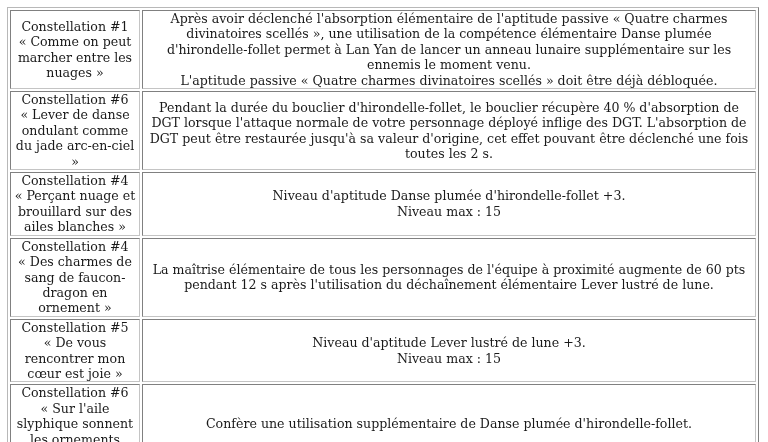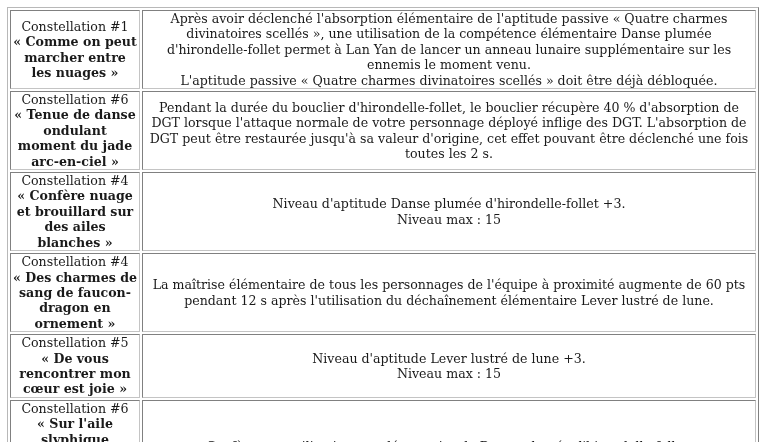--- a/index.html
+++ b/index.html
@@ -33,21 +33,21 @@
       border-bottom-color: #c4c4c4;
       border-right-color: #c4c4c4;
       text-align: center;
       vertical-align: middle;
       padding: 0 2px;
     }
     .name-cell {
       width: 124px;
     }
     .title-line {
-      font-weight: bold;
+      font-weight: normal;
       display: block;
     }
     .label-line {
       display: block;
     }
     .desc-line {
       display: block;
     }
     tr.r1 { height: 61px; }
     tr.r2 { height: 76px; }
@@ -67,30 +67,30 @@
         <span class="title-line">« Comme on peut marcher entre les nuages »</span>
       </td>
       <td class="desc-cell">
         <span class="desc-line">Après avoir déclenché l'absorption élémentaire de l'aptitude passive « Quatre charmes divinatoires scellés », une utilisation de la compétence élémentaire Danse plumée d'hirondelle-follet permet à Lan Yan de lancer un anneau lunaire supplémentaire sur les ennemis le moment venu.</span>
         <span class="desc-line">L'aptitude passive « Quatre charmes divinatoires scellés » doit être déjà débloquée.</span>
       </td>
     </tr>
     <tr class="r2">
       <td class="name-cell">
         <span class="label-line">Constellation #6</span>
-        <span class="title-line">« Tenue de danse ondulant moment du jade arc-en-ciel »</span>
+        <span class="title-line">« Lever de danse ondulant comme du jade arc-en-ciel »</span>
       </td>
       <td class="desc-cell">
         <span class="desc-line">Pendant la durée du bouclier d'hirondelle-follet, le bouclier récupère 40 % d'absorption de DGT lorsque l'attaque normale de votre personnage déployé inflige des DGT. L'absorption de DGT peut être restaurée jusqu'à sa valeur d'origine, cet effet pouvant être déclenché une fois toutes les 2 s.</span>
       </td>
     </tr>
     <tr class="r3">
       <td class="name-cell">
         <span class="label-line">Constellation #4</span>
-        <span class="title-line">« Confère nuage et brouillard sur des ailes blanches »</span>
+        <span class="title-line">« Perçant nuage et brouillard sur des ailes blanches »</span>
       </td>
       <td class="desc-cell">
         <span class="desc-line">Niveau d'aptitude Danse plumée d'hirondelle-follet +3.</span>
         <span class="desc-line">Niveau max : 15</span>
       </td>
     </tr>
     <tr class="r4">
       <td class="name-cell">
         <span class="label-line">Constellation #4</span>
         <span class="title-line">« Des charmes de sang de faucon-dragon en ornement »</span>

